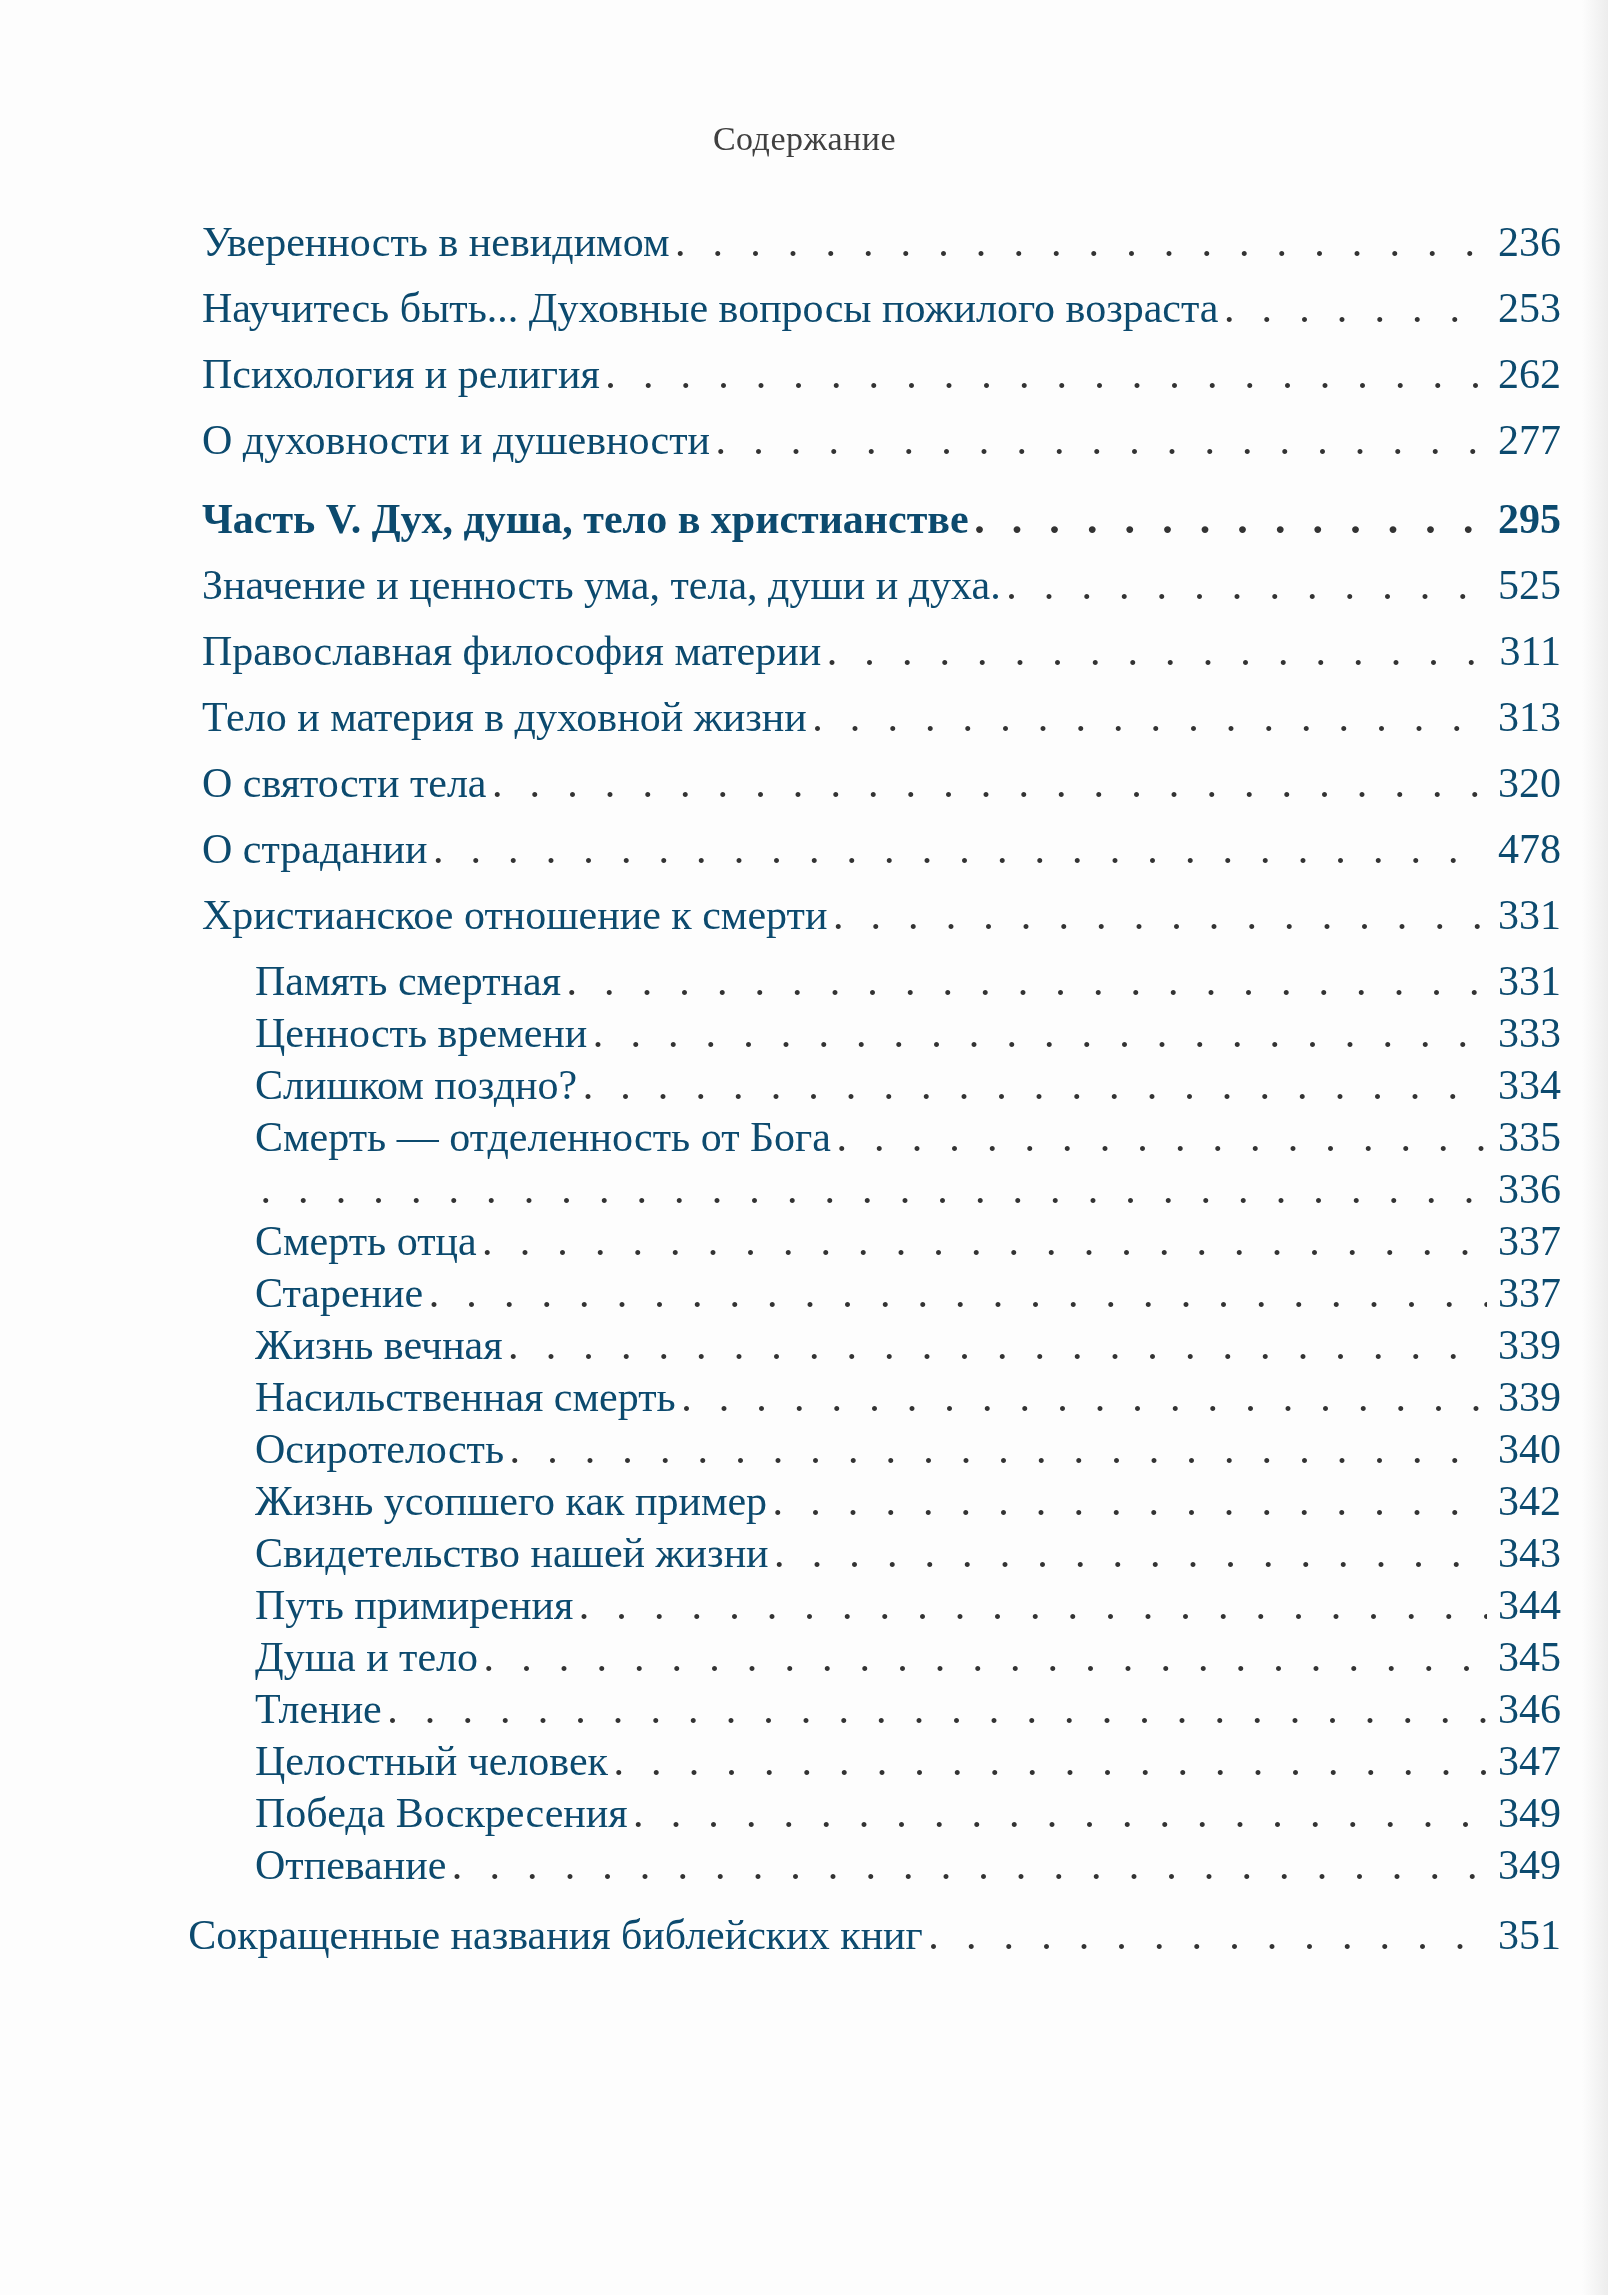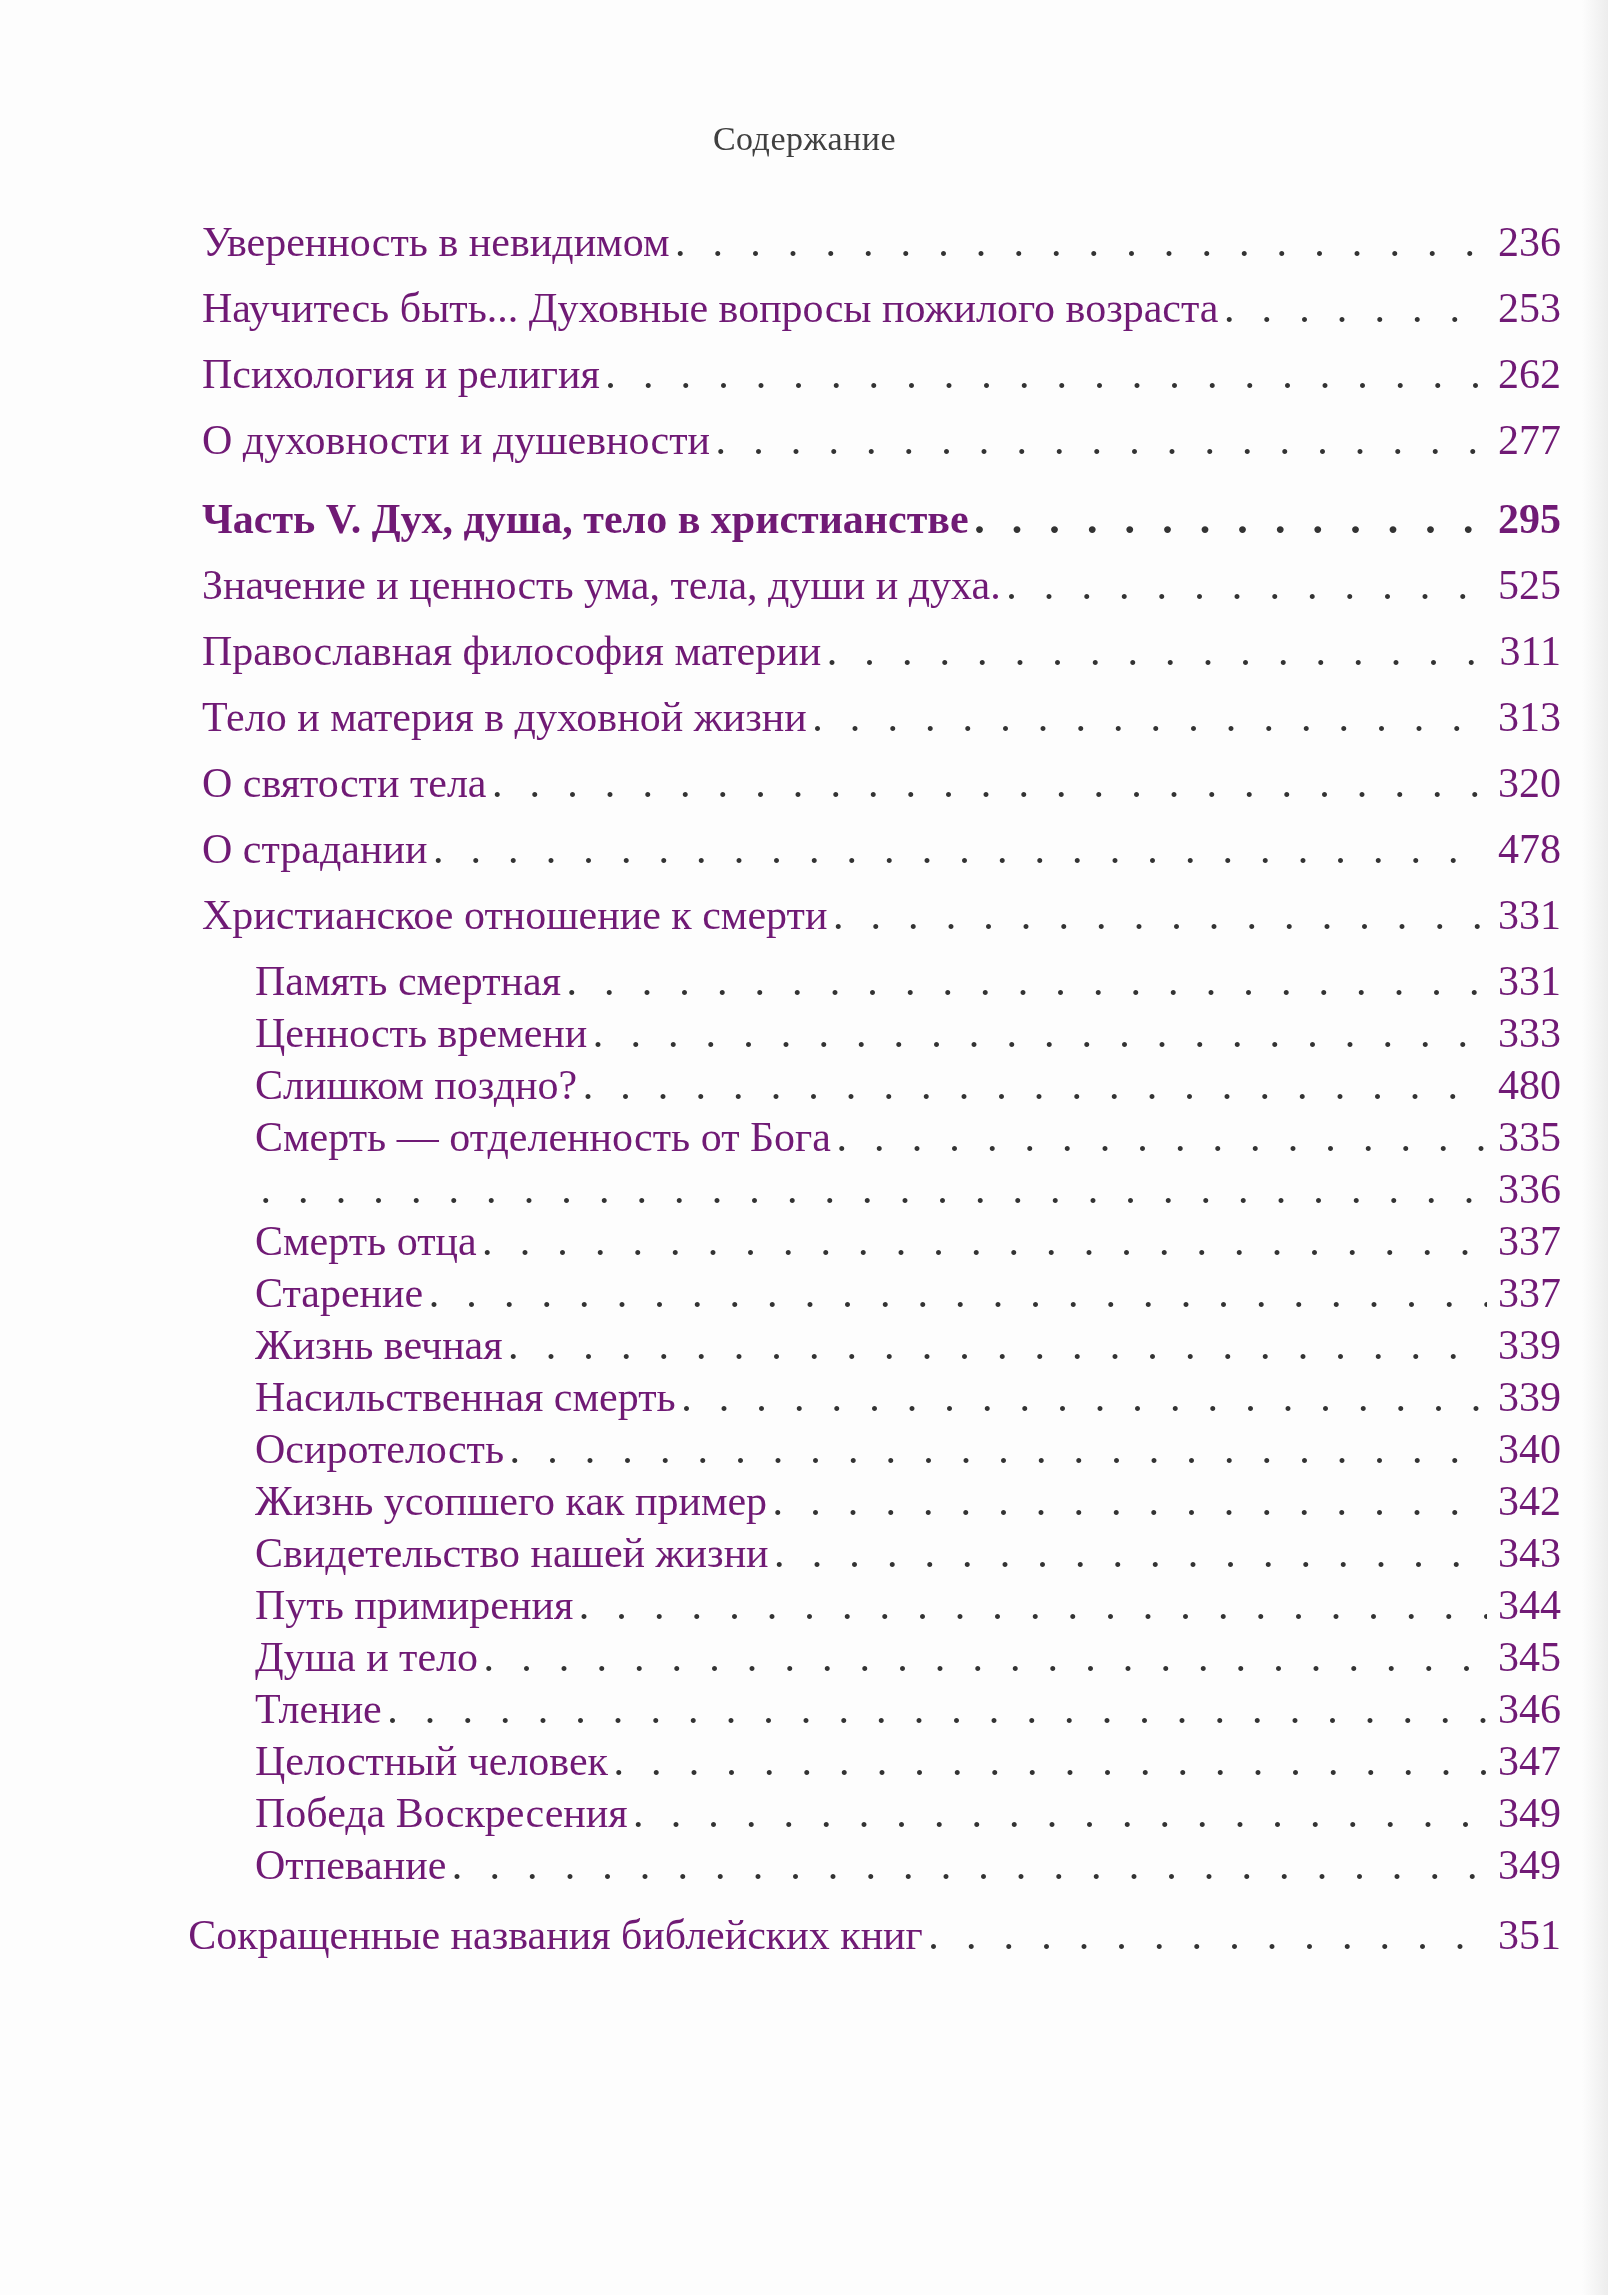--- a/index.html
+++ b/index.html
@@ -10,21 +10,21 @@
   .bleed {
     position:absolute; right:0; top:0; width:27.5px; height:2525px;
     background:linear-gradient(to right, #fdfdfd, #ececec);
   }
   .running-head {
     position:absolute; left:0; right:0; top:120px; text-align:center;
     font-size:34px; color:#404040; letter-spacing:0.5px;
   }
   .toc { position:absolute; left:202px; top:216px; width:1359px; }
   .entry {
-    display:flex; align-items:baseline; font-size:42px; line-height:53px; color:#701a75;
+    display:flex; align-items:baseline; font-size:42px; line-height:53px; color:#0c4a6e;
     height:53px; margin-bottom:13px;
   }
   .entry.sub { padding-left:53px; margin-bottom:0; height:52px; line-height:52px; }
   .entry.part { font-weight:bold; margin-top:26px; }
   .entry.last { padding-left:0; margin-left:-13.8px; margin-top:18.4px; }
   .entry .title { white-space:nowrap; }
   .entry .leader {
     flex:1; margin:0 5.5px; overflow:hidden; white-space:nowrap; color:#333;
     letter-spacing:8.3px;
   }
@@ -102,21 +102,21 @@
       <span class="page">331</span>
     </div>
   <div class="entry sub">
       <span class="title">Ценность времени</span>
       <span class="leader"></span>
       <span class="page">333</span>
     </div>
   <div class="entry sub">
       <span class="title">Слишком поздно?</span>
       <span class="leader"></span>
-      <span class="page">480</span>
+      <span class="page">334</span>
     </div>
   <div class="entry sub">
       <span class="title">Смерть — отделенность от Бога</span>
       <span class="leader"></span>
       <span class="page">335</span>
     </div>
   <div class="entry sub">
       <span class="leader"></span>
       <span class="page">336</span>
     </div>

